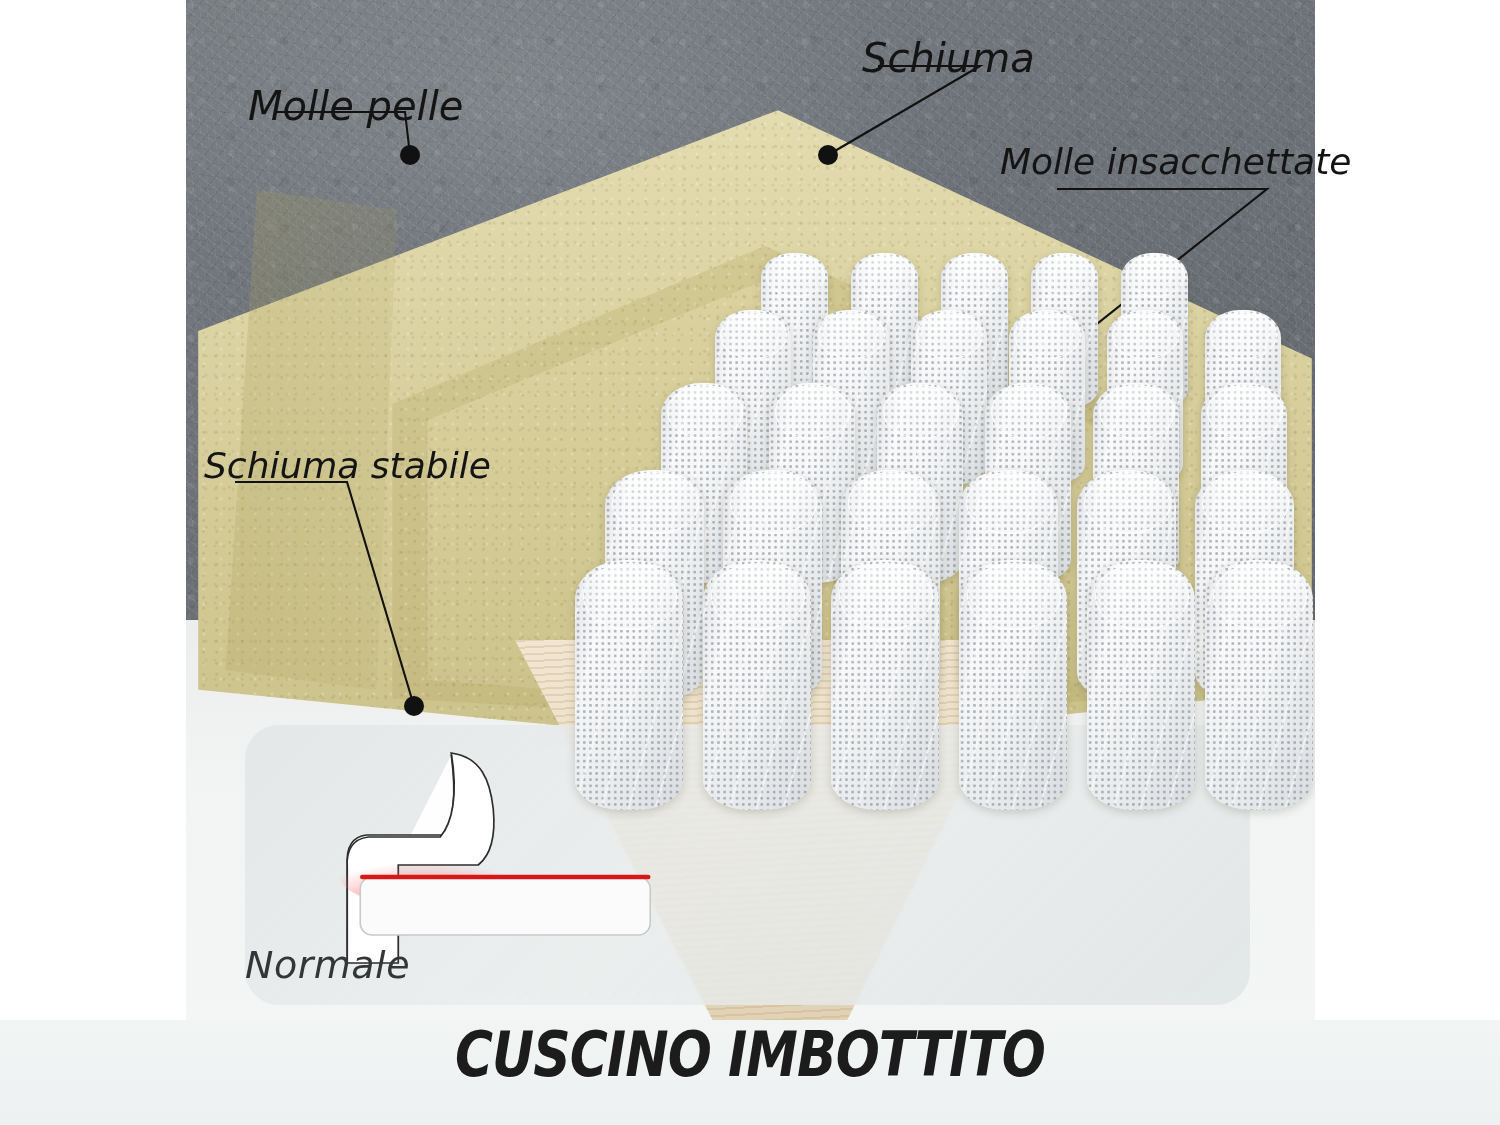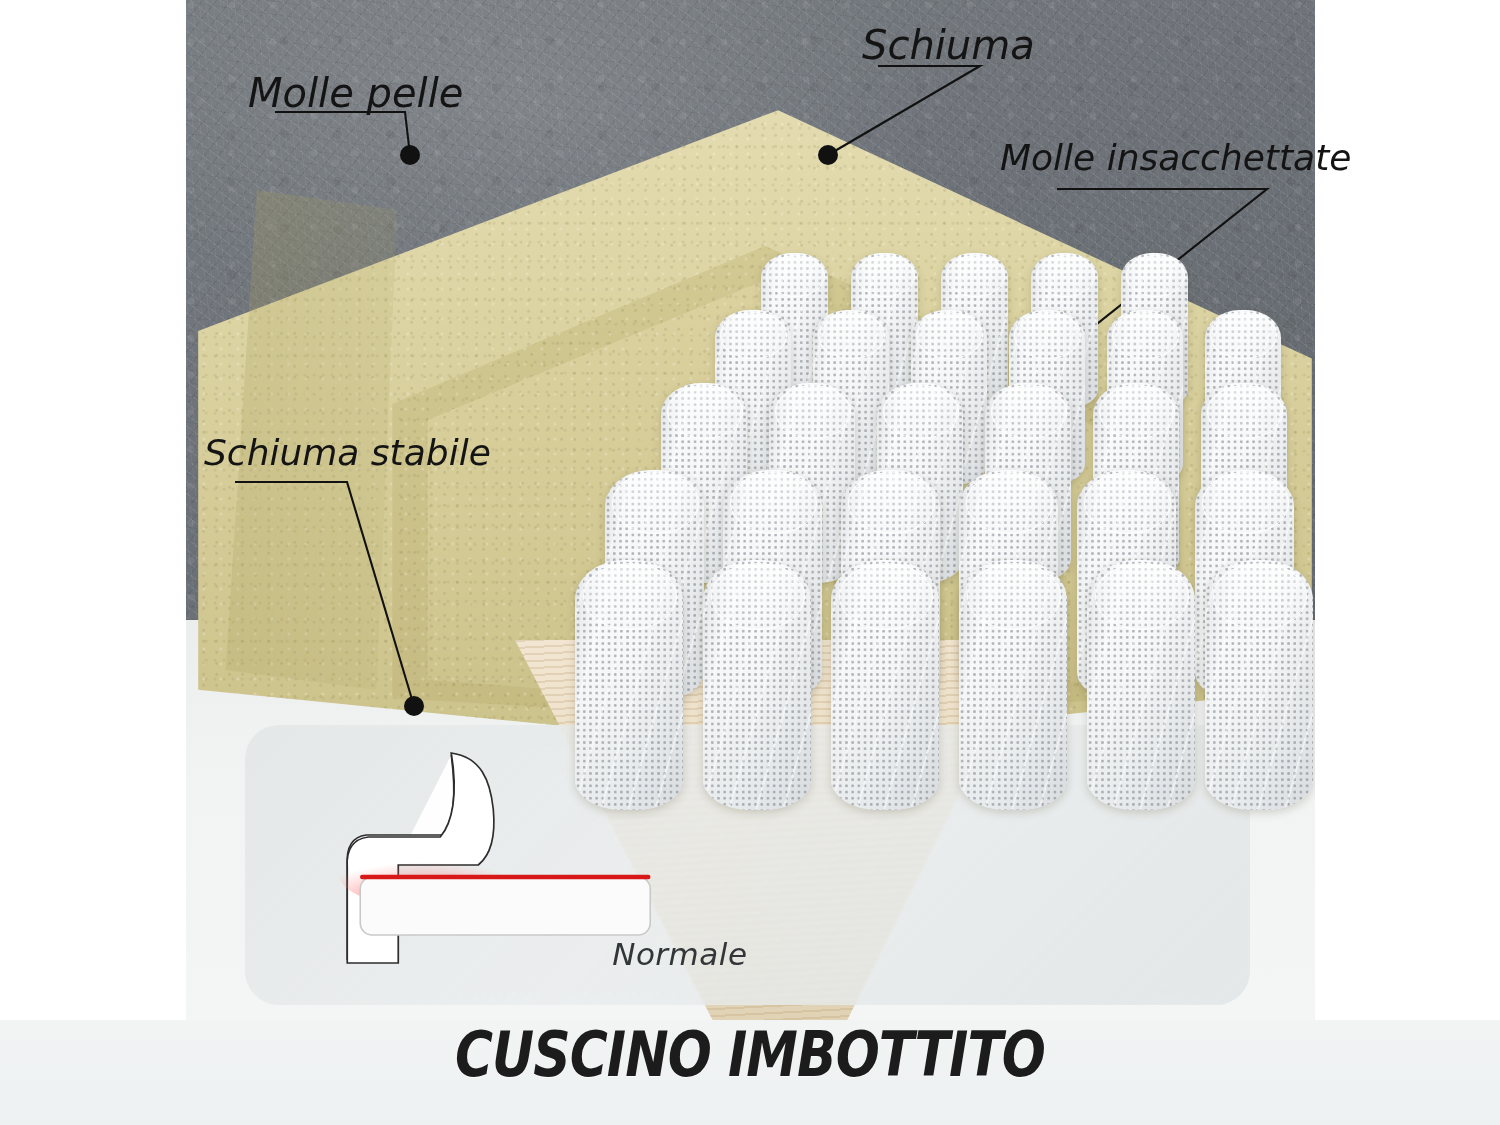--- a/index.html
+++ b/index.html
@@ -136,40 +136,40 @@
     border-radius:50%;
     border:1px solid rgba(255,255,255,.9);
     background:linear-gradient(180deg,rgba(255,255,255,.55),rgba(245,247,248,.12));
   }
 
   
   .callout-svg{position:absolute;left:0;top:0;width:1500px;height:1125px;pointer-events:none;}
   .lbl{
     position:absolute;
     font-family:"DejaVu Sans","Liberation Sans",sans-serif;
-    font-style:italic;font-weight:400;color:#141414;white-space:nowrap;
+    font-style:italic;font-weight:400;color:#141414;white-space:nowrap;margin-top:13px;
   }
 
   
   #compare{
     position:absolute;left:245px;top:725px;width:1005px;height:280px;
     border-radius:34px;
     background:linear-gradient(135deg, rgba(228,231,231,.93) 0%, rgba(233,236,236,.80) 45%,
                 rgba(226,230,230,.92) 100%);
     backdrop-filter:blur(1px);
     overflow:hidden;
   }
   .cmp-half{position:absolute;top:0;height:100%;width:50%;}
   .cmp-left{left:0;}
   .cmp-right{right:0;}
 
   .cmp-label{
-    position:absolute;bottom:33px;width:100%;text-align:right;
+    position:absolute;bottom:18px;width:100%;text-align:left;
     font-family:"DejaVu Sans","Liberation Sans",sans-serif;
-    font-style:italic;font-size:31px;color:#333638;letter-spacing:.5px;
+    font-style:italic;font-size:38px;color:#333638;letter-spacing:.5px;
   }
 
   .cmp-svg{position:absolute;left:0;top:0;width:100%;height:100%;}
 
   
   #headline{
     position:absolute;left:0;right:0;top:1018px;text-align:center;
     font-family:"DejaVu Sans Condensed","Liberation Sans",sans-serif;
     font-weight:bold;font-style:italic;font-size:62px;letter-spacing:-1px;
     color:#1c1c1c;
@@ -313,21 +313,21 @@
         <circle cx="828" cy="155" r="10" fill="#111" stroke="none"></circle>
         <path d="M1057,189 L1267,189 L991,408" fill="none" stroke="#111" stroke-width="2.1"></path>
         <circle cx="991" cy="408" r="10" fill="#111" stroke="none"></circle>
         <path d="M235,482 L347,482 L414,706" fill="none" stroke="#111" stroke-width="2.1"></path>
         <circle cx="414" cy="706" r="10" fill="#111" stroke="none"></circle>
       </g>
     </svg>
   <div id="labels">
       <div class="lbl" style="left: 248px; top: 70px; font-size: 40px;">Molle pelle</div>
       <div class="lbl" style="left: 862px; top: 22px; font-size: 40px;">Schiuma</div>
-      <div class="lbl" style="left: 1000px; top: 137px; font-size: 36px;">Molle insacchettate</div>
+      <div class="lbl" style="left: 1000px; top: 128px; font-size: 36px;">Molle insacchettate</div>
       <div class="lbl" style="left: 204px; top: 432px; font-size: 36px;">Schiuma stabile</div>
     </div>
 
   <div id="compare">
 
     <div class="cmp-half cmp-left">
       <svg class="cmp-svg" viewBox="0 0 500 280">
         <defs>
           <radialGradient id="redglow" cx="50%" cy="100%" r="70%">
             <stop offset="0%" stop-color="#ff2b2b" stop-opacity=".95"></stop>

